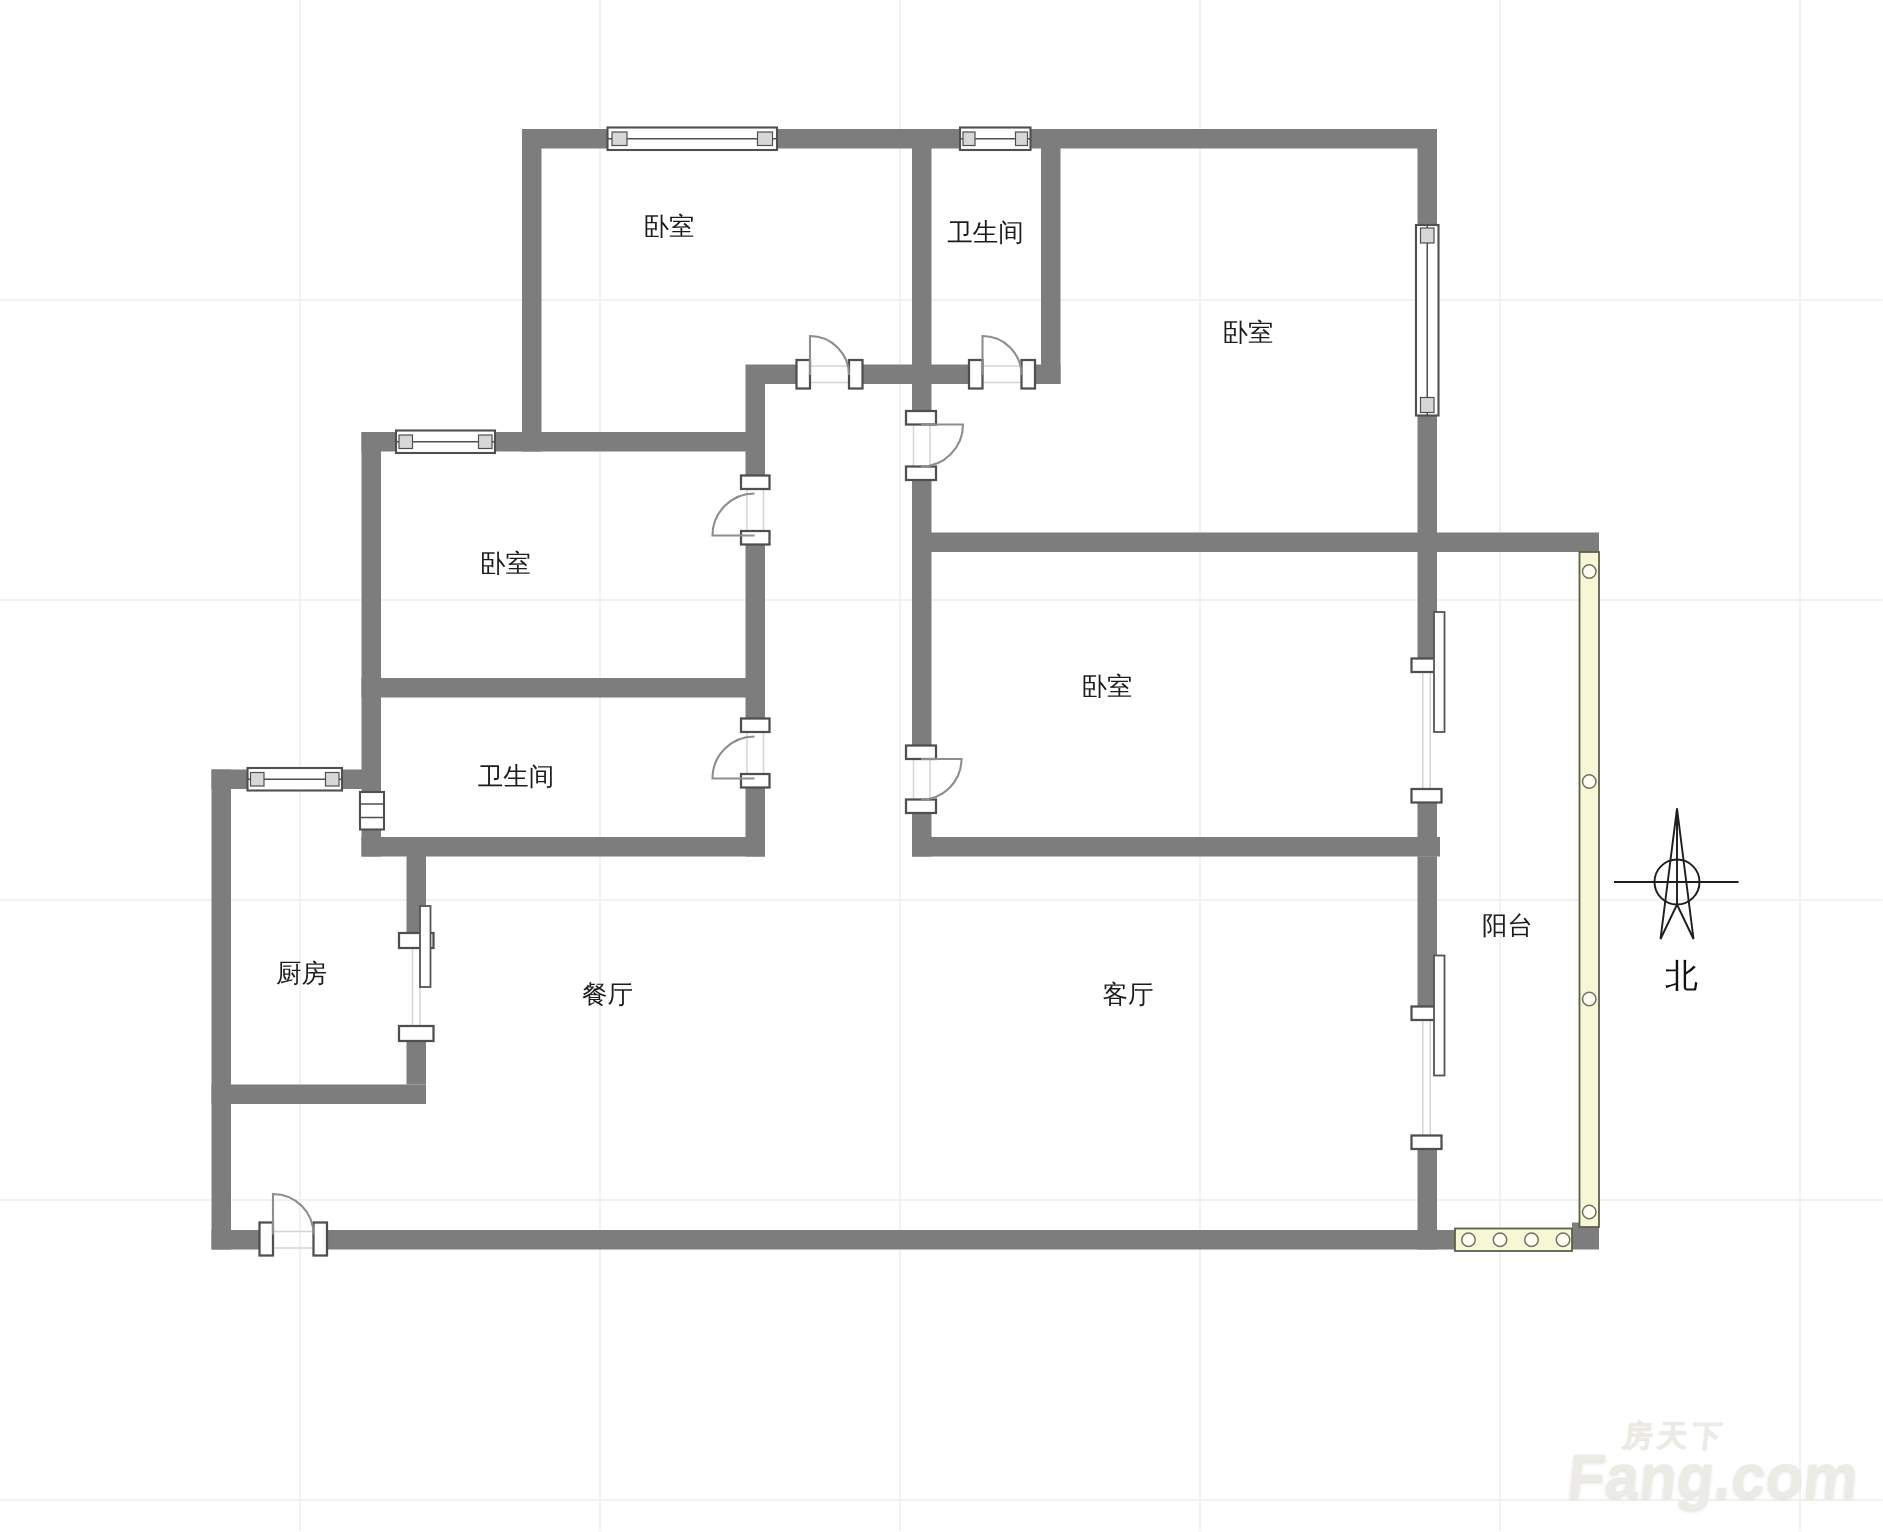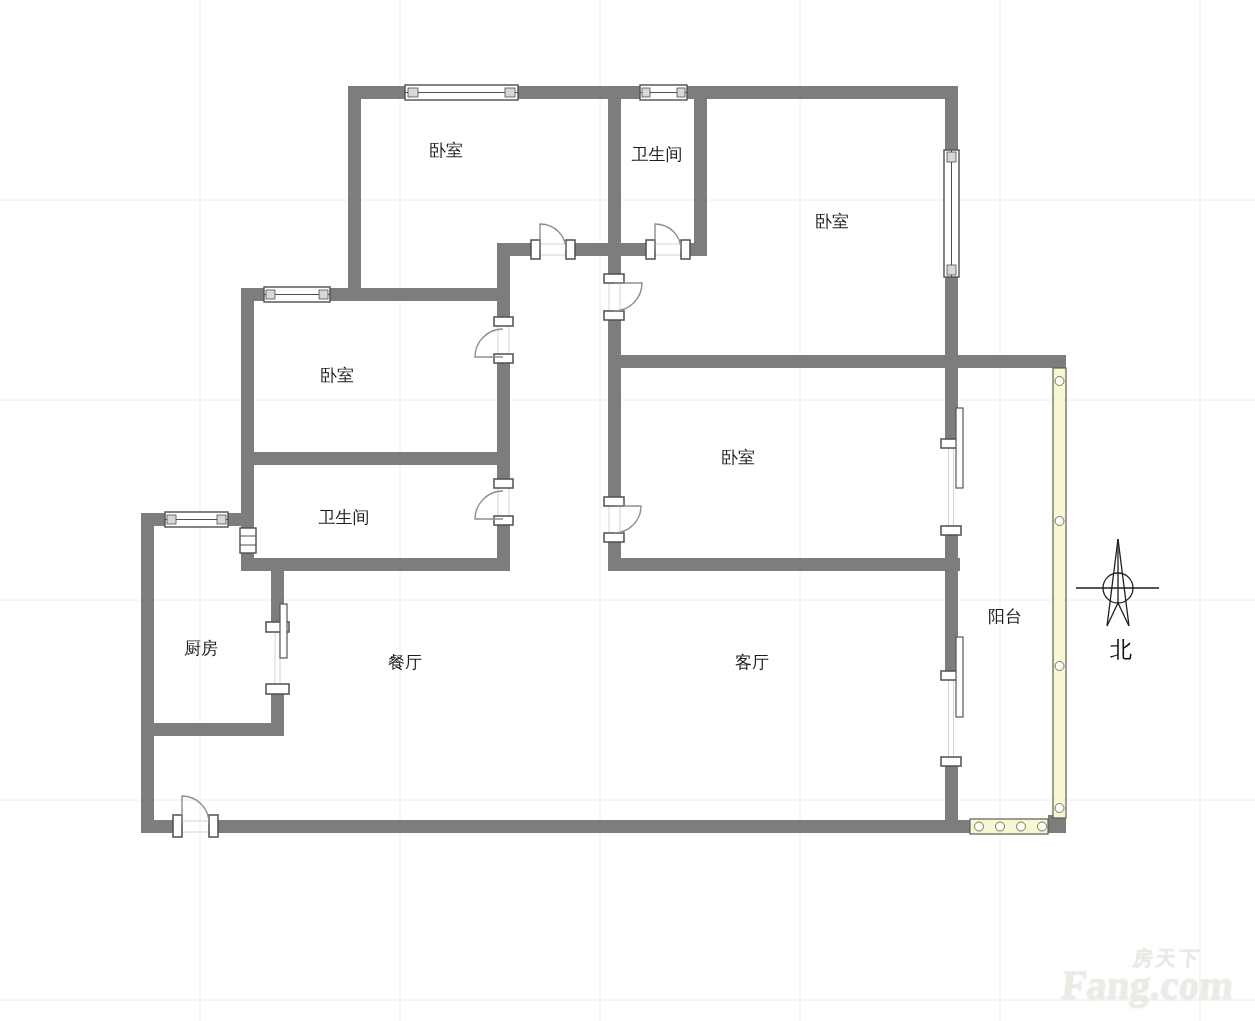--- a/index.html
+++ b/index.html
@@ -1,17 +1,17 @@
 <!DOCTYPE html>
 <html style="--wall: #7d7d7d; --glass: #f7f7d6; --grid: #ececea; --text: #1c1c1c; --door: #8e8e8e; --frame: #4f4f4f;"><head>
 <meta charset="utf-8">
 <style>
   html,body{margin:0;padding:0;background:#fff;width:1255px;height:1021px;overflow:hidden;}
   #stage{position:relative;width:1255px;height:1021px;background:#fff;
-         font-family:Liberation Serif, serif;text-align:center;}
+         font-family:Liberation Sans, sans-serif;}
   svg{position:absolute;left:0;top:0;}
   .grid{stroke:var(--grid,#ececea);stroke-width:1;}
   .wall{fill:var(--wall,#7d7d7d);}
   .win{fill:#ffffff;stroke:var(--frame,#4f4f4f);stroke-width:1.4;}
   .winpad{fill:#d7d7d7;stroke:var(--frame,#4f4f4f);stroke-width:0.8;}
   .winline{stroke:var(--frame,#4f4f4f);stroke-width:1;}
   .cap{fill:#ffffff;stroke:#4f4f4f;stroke-width:1.5;}
   .door{stroke:var(--door,#8e8e8e);stroke-width:1.4;fill:none;}
   .track{stroke:#d4d4d1;stroke-width:1;}
   .glass{fill:var(--glass,#f7f7d6);stroke:#5e5e50;stroke-width:1.2;}

